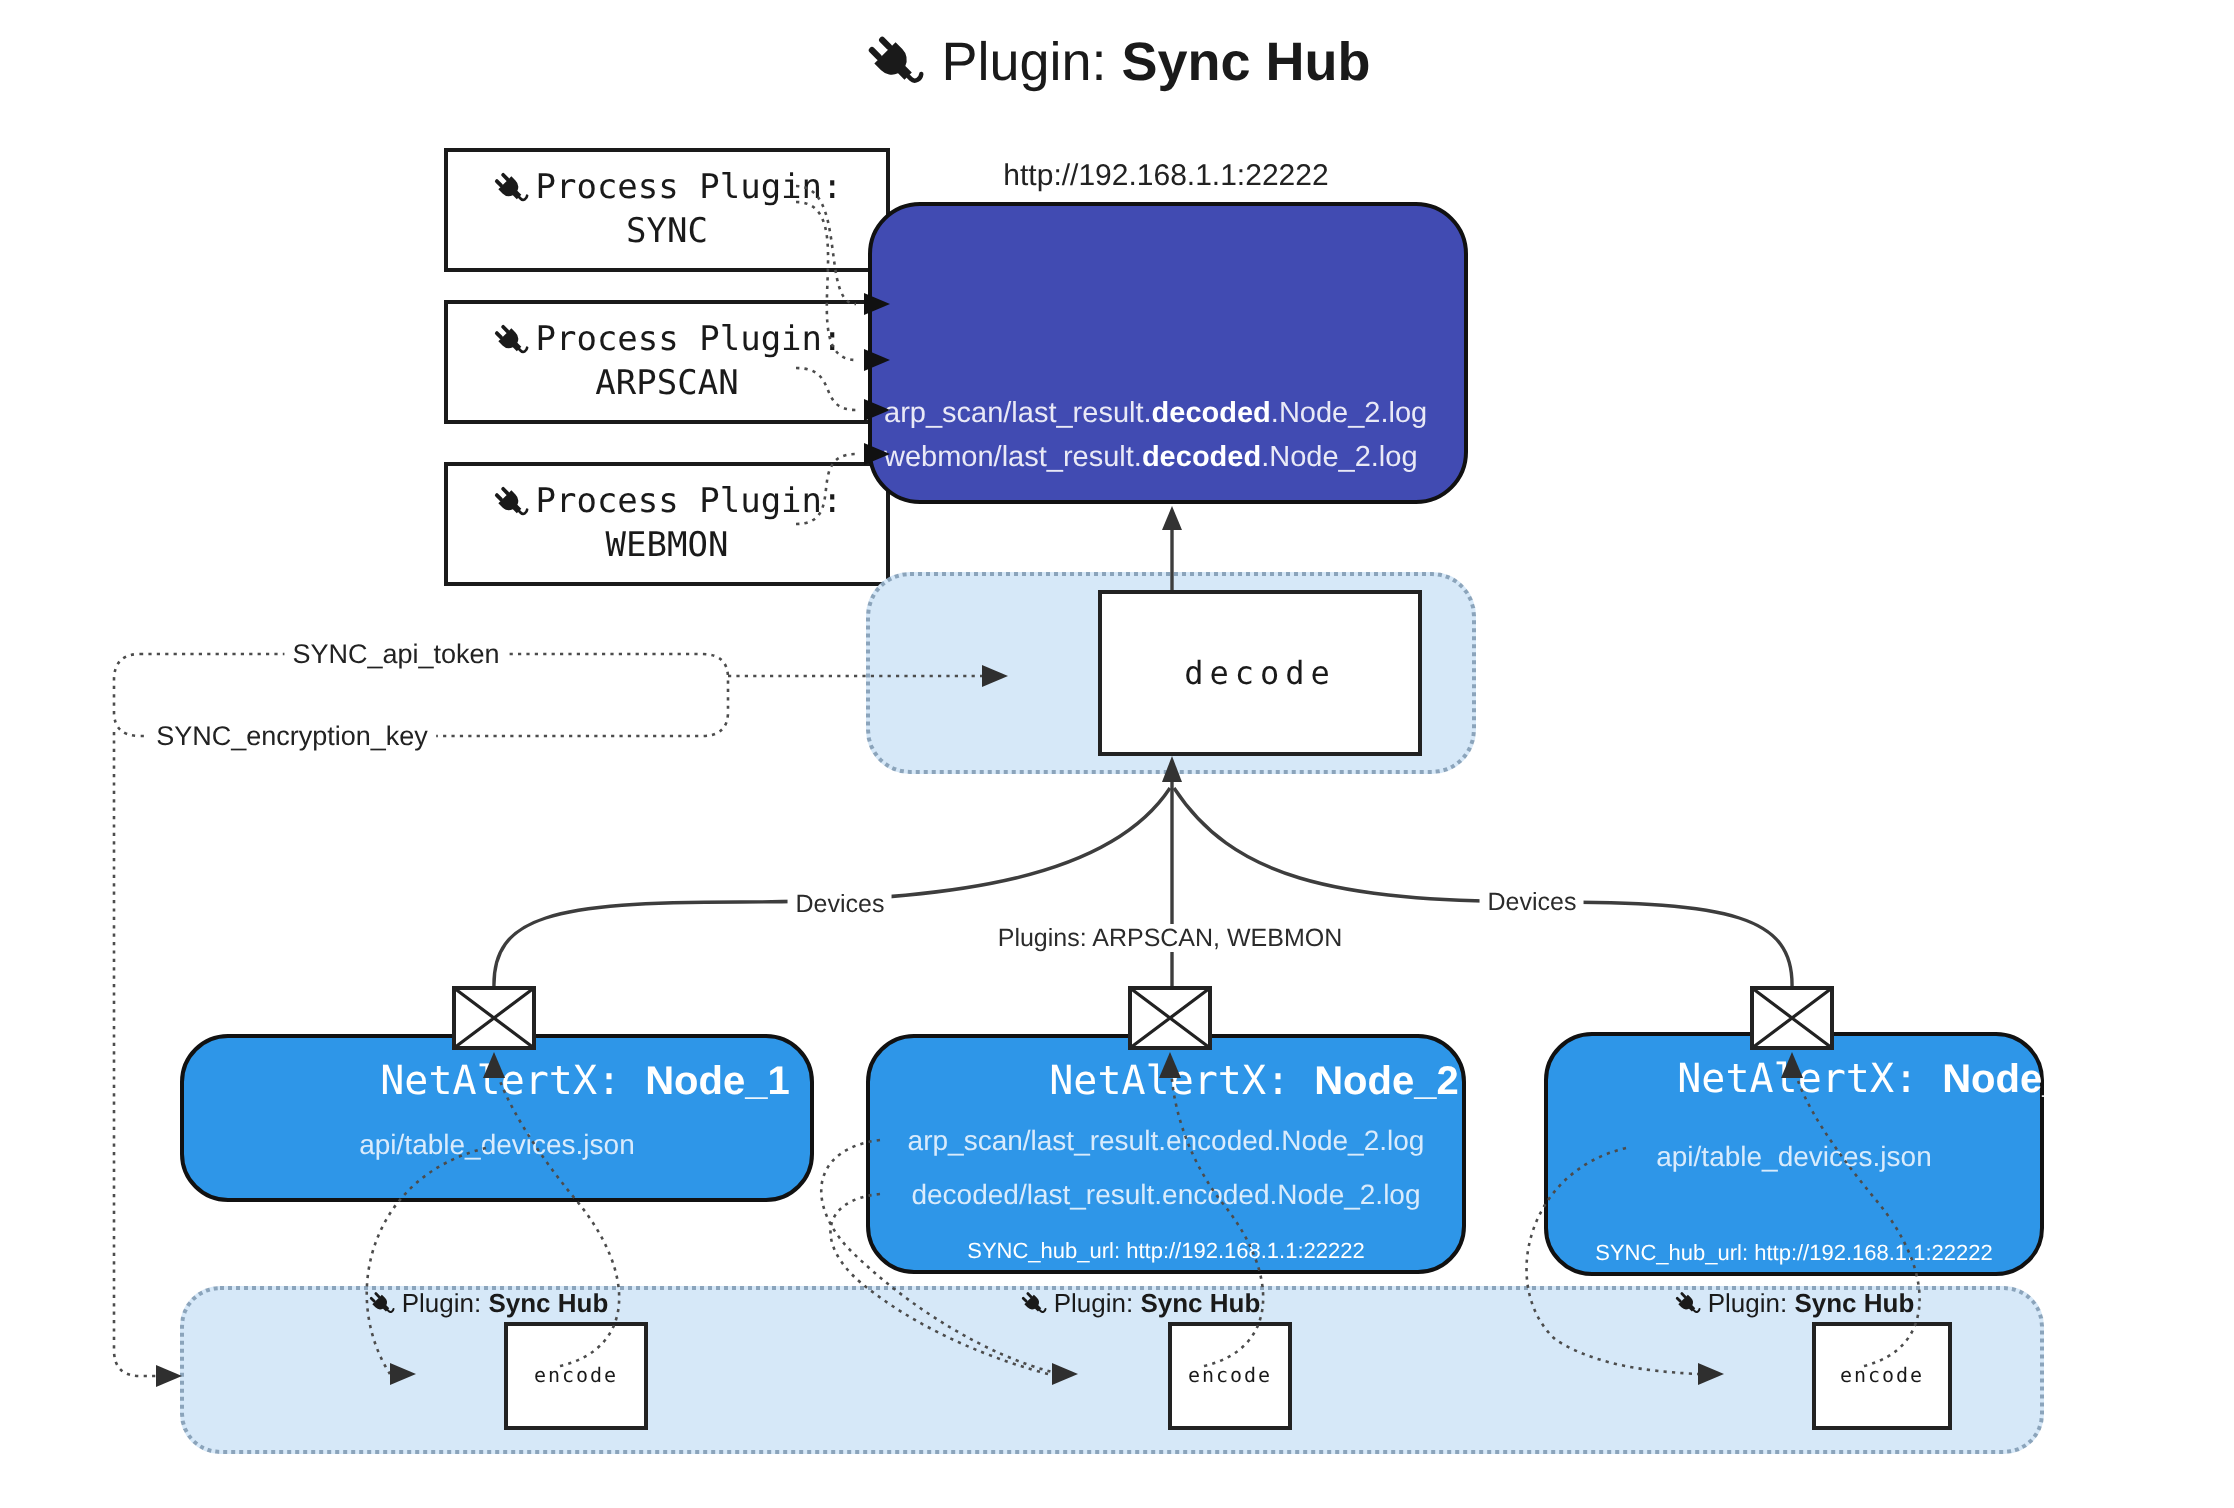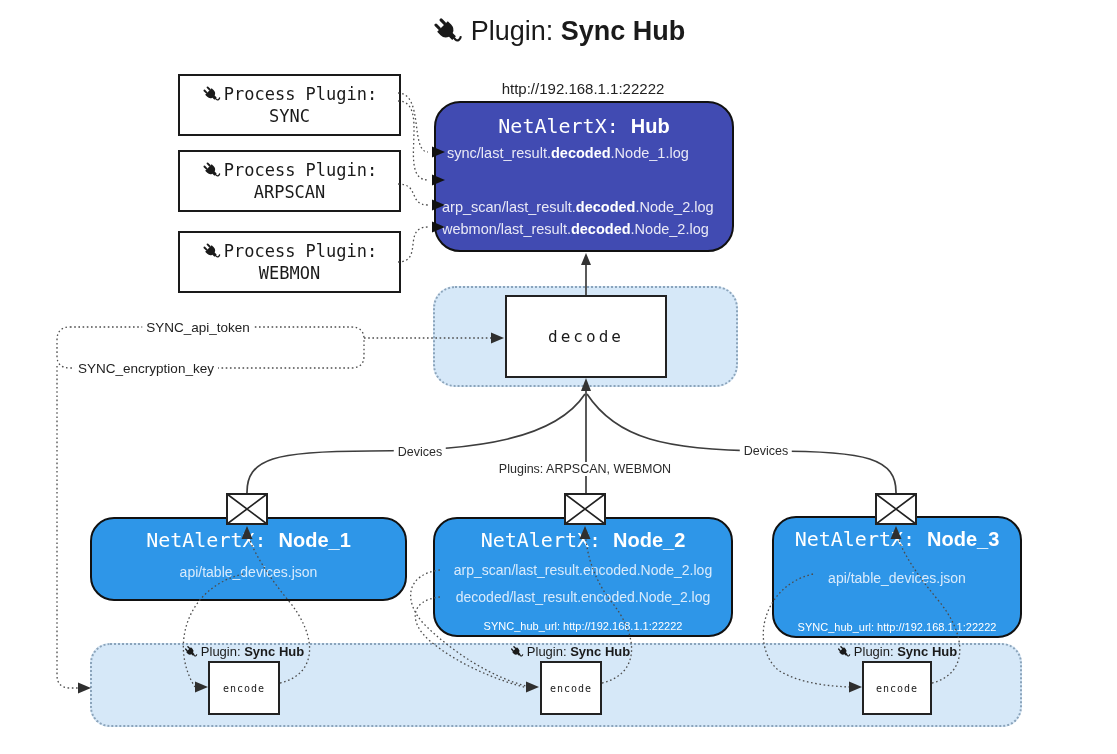--- a/index.html
+++ b/index.html
@@ -1,18 +1,18 @@
 <!DOCTYPE html>
 <html><head>
 <meta charset="utf-8">
 <style>
   html,body{margin:0;padding:0;background:#fff;}
   .canvas{position:relative;width:1117px;height:754px;background:#ffffff;overflow:hidden;
           font-family:"Liberation Sans","DejaVu Sans",sans-serif;color:#1a1a1a;}
-  .mono{font-family:"DejaVu Sans Mono",monospace;}
+  .mono{font-family:"DejaVu Sans Mono",monospace;margin-left:44px;}
   svg.plug{overflow:visible;flex:none;}
 
   
   .layer-boxes{position:absolute;inset:0;z-index:1;}
   #edges{position:absolute;inset:0;z-index:2;pointer-events:none;}
   .layer-labels{position:absolute;inset:0;z-index:3;pointer-events:none;}
 
   
   .title{position:absolute;left:0;top:16px;width:100%;display:flex;justify-content:center;
          align-items:center;gap:8px;font-size:27px;}
@@ -108,22 +108,20 @@
           <svg class="plug" width="19" height="19">
             <use href="#plug"></use>
           </svg>
           <span>Process Plugin:</span>
         </span>
       <span>WEBMON</span>
     </div>
 
     <div class="hub-url">http://192.168.1.1:22222</div>
     <div class="hub">
-      <div class="hub-title mono"><span>NetAlertX: </span><b>Hub</b></div>
-      <div class="hublog" style="top:42px"><span>sync/last_result.</span><b>decoded</b><span>.Node_1.log</span></div>
       <div class="hublog" style="top:96px;left:6px"><span>arp_scan/last_result.</span><b>decoded</b><span>.Node_2.log</span></div>
       <div class="hublog" style="top:118px;left:6px"><span>webmon/last_result.</span><b>decoded</b><span>.Node_2.log</span></div>
     </div>
 
     <div class="panel" style="left:433px;top:286px;width:305px;height:101px"></div>
     <div class="wbox mono decode">
         <span>decode</span>
       </div>
 
     <div class="node" style="left:90px;top:517px;width:317px;height:84px">

